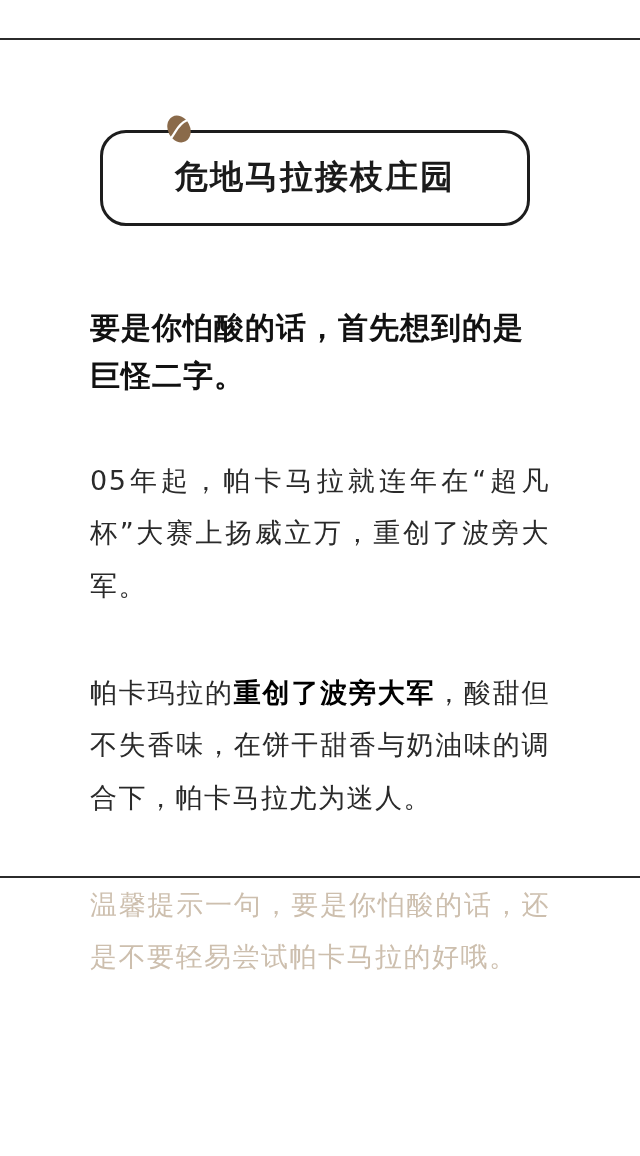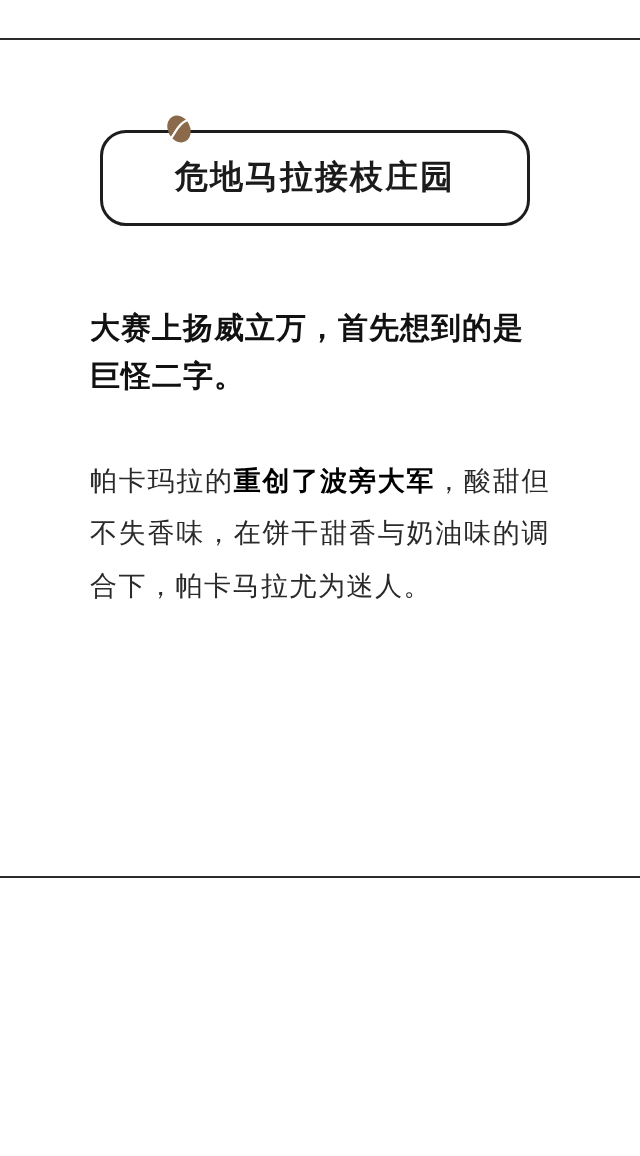--- a/index.html
+++ b/index.html
@@ -125,20 +125,22 @@
         <svg viewBox="0 0 34 34" width="34" height="34" aria-hidden="true">
           <ellipse cx="17" cy="17" rx="11" ry="14" transform="rotate(-28 17 17)" fill="#8a6a4a"></ellipse>
           <path d="M9.5 25.5 C14 20 16 12 24.5 8.5" stroke="#ffffff" stroke-width="2.4" fill="none" stroke-linecap="round"></path>
         </svg>
       </span>
       <div class="title-box">
         <div class="line">危地马拉接枝庄园</div>
       </div>
     </div>
 
-    <div class="lead">大赛上扬威立万，首先想到的是巨怪二字。</div>
+    <div class="lead">要是你怕酸的话，首先想到的是巨怪二字。</div>
 
+    <div class="para">05年起，帕卡马拉就连年在“超凡杯”大赛上扬威立万，重创了波旁大军。</div>
 
     <div class="para"><span>帕卡玛拉的</span><b>重创了波旁大军</b><span>，酸甜但不失香味，在饼干甜香与奶油味的调合下，帕卡马拉尤为迷人。</span></div>
 
+    <div class="para muted">温馨提示一句，要是你怕酸的话，还是不要轻易尝试帕卡马拉的好哦。</div>
 
   </div>
 </div>
 
 </body></html>

